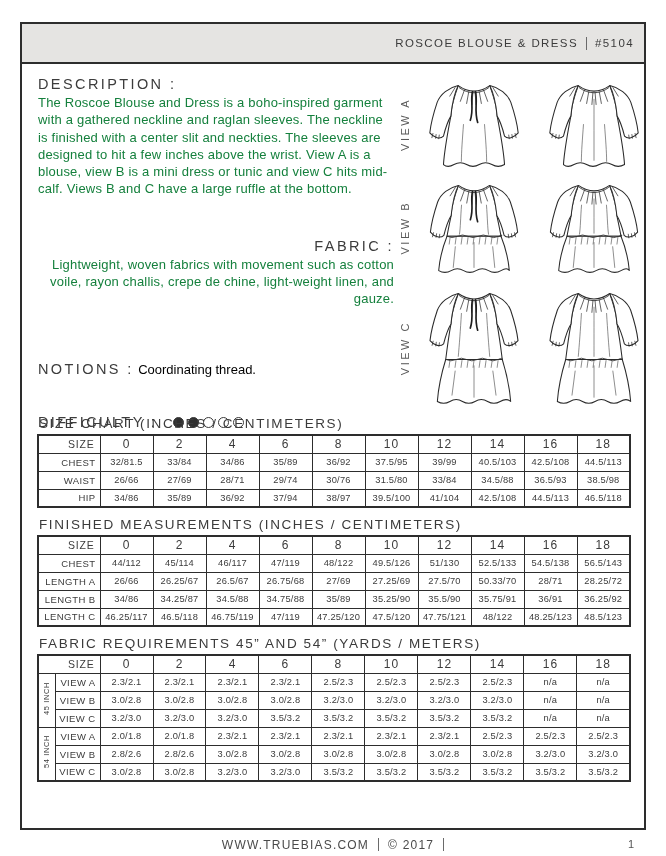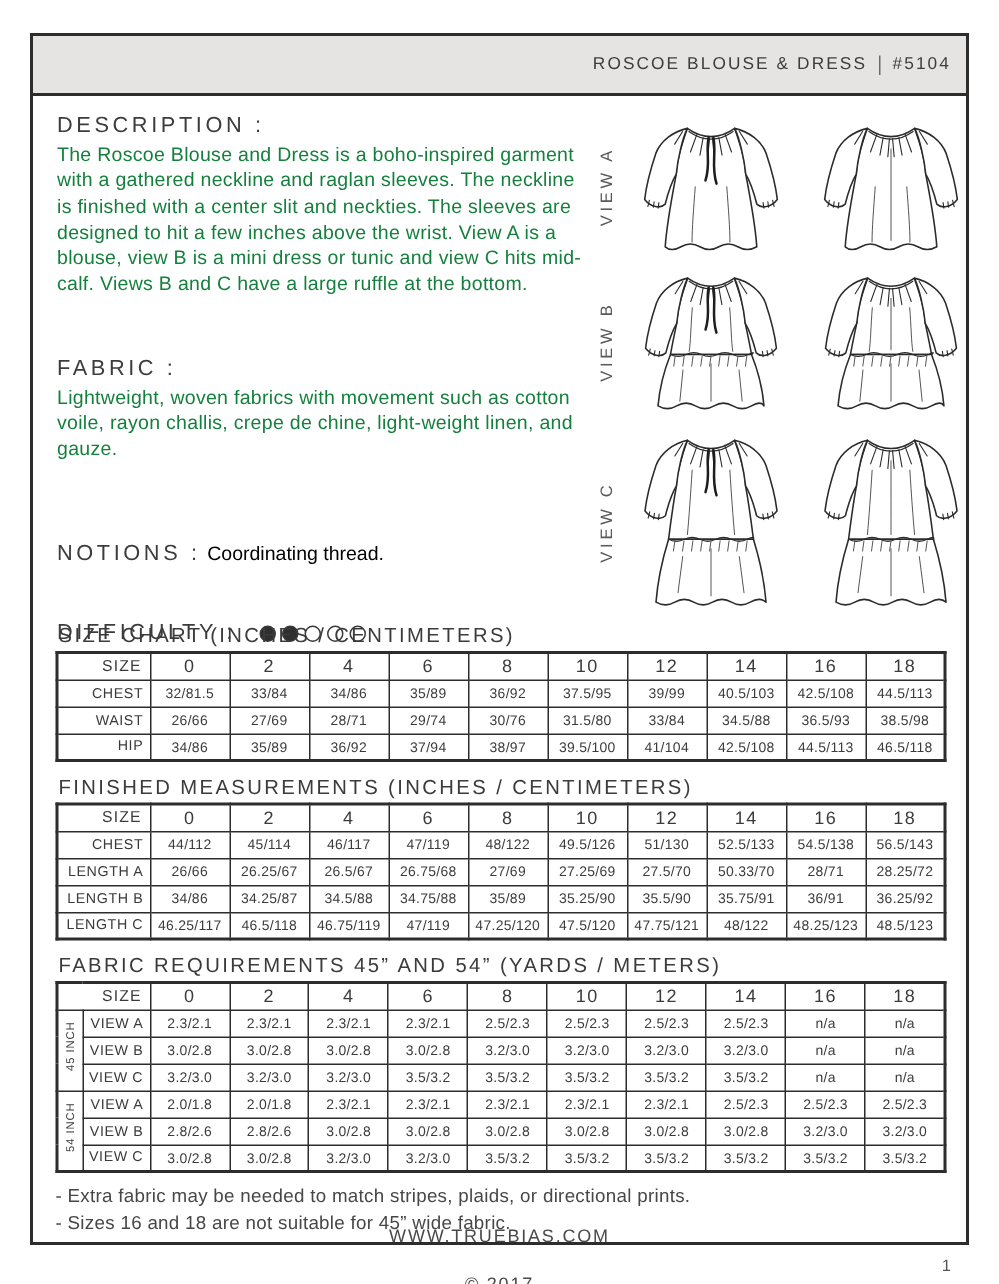--- a/index.html
+++ b/index.html
@@ -11,21 +11,21 @@
 
   .titlebar { height:40px; background:#e5e4e2; border-bottom:2px solid #2d2d2d; display:flex; align-items:center; justify-content:flex-end; padding-right:10px; gap:8px; }
   .titlebar .title, .titlebar .pnum { font-size:11.5px; letter-spacing:1.4px; color:#3c3c3c; }
   .titlebar .tsep { display:inline-block; width:1px; height:13px; background:#6a6a6a; }
 
   .top { display:flex; padding:10px 6px 0 16px; height:350px; }
   .info { width:356px; flex:0 0 356px; }
   .info h2 { font-size:14.5px; font-weight:normal; letter-spacing:2.4px; color:#3c3c3c; margin-bottom:2px; }
   .info p { font-size:13px; line-height:1.33; color:#15803d; letter-spacing:0.2px; }
   .sec-description { margin-top:2px; }
-  .sec-fabric { margin-top:40px; }
+  .sec-fabric { margin-top:40px;text-align:right; }
   .sec-notions { margin-top:52px; }
   .sec-notions h2, .sec-difficulty h2 { display:inline; }
   .sec-notions .inlinebody { font-size:13px; color:#000000; }
   .sec-difficulty { margin-top:36px; display:flex; align-items:center; gap:16px; }
   .dots { display:inline-flex; gap:4px; align-items:center; }
   .dot { width:11px; height:11px; border-radius:50%; border:1.4px solid #3a3a3a; background:#fff; display:inline-block; }
   .dot.filled { background:#2f2f2f; }
 
   .views { flex:1; display:flex; flex-direction:column; align-items:stretch; padding-top:0; }
   .view-row { display:flex; align-items:center; justify-content:flex-start; }
@@ -44,21 +44,21 @@
   col.c-vlabel { width:45px; }
   thead th { font-size:12px; letter-spacing:1px; }
   thead th.corner { text-align:right; padding-right:5px; font-size:10.5px; letter-spacing:0.8px; }
   tbody th.rowlabel { text-align:right; padding-right:4px; font-size:9.5px; letter-spacing:0.4px; }
   td.cell { font-size:9.3px; letter-spacing:0.2px; }
   th.groupcell { padding:0; }
   th.groupcell span { writing-mode:vertical-rl; transform:rotate(180deg); font-size:7.5px; letter-spacing:0.6px; color:#3b3b3b; }
   .notes { margin-top:6px; }
   .notes p { font-size:12.5px; line-height:1.45; color:#474747; letter-spacing:0.2px; }
 
-  .footer { position:absolute; left:0; top:833px; width:666px; height:23px; display:flex; align-items:center; justify-content:center; gap:9px;flex-direction:column; }
+  .footer { position:absolute; left:0; top:833px; width:666px; height:23px; display:flex; align-items:center; justify-content:center; gap:9px; }
   .footer .fseg { font-size:12px; letter-spacing:1.2px; color:#4a4a4a; }
   .footer .fsep { display:inline-block; width:1px; height:13px; background:#6a6a6a; }
   .pageno { position:absolute; right:32px; top:838px; font-size:11px; color:#555; }
 </style>
 </head>
 <body>
 
 <div class="page">
   <div class="sheet">
 
@@ -474,24 +474,20 @@
                 <td class="cell">3.2/3.0</td>
                 <td class="cell">3.5/3.2</td>
                 <td class="cell">3.5/3.2</td>
                 <td class="cell">3.5/3.2</td>
                 <td class="cell">3.5/3.2</td>
                 <td class="cell">3.5/3.2</td>
                 <td class="cell">3.5/3.2</td>
               </tr>
             </tbody>
           </table>
-        <div class="notes">
-          <p>- Extra fabric may be needed to match stripes, plaids, or directional prints.</p>
-          <p>- Sizes 16 and 18 are not suitable for 45” wide fabric.</p>
-        </div>
       </section>
     </div>
   </div>
 
   <div class="footer">
     <span class="fseg">WWW.TRUEBIAS.COM</span>
     <span class="fsep"></span>
     <span class="fseg">© 2017</span>
     <span class="fsep"></span>
   </div>

